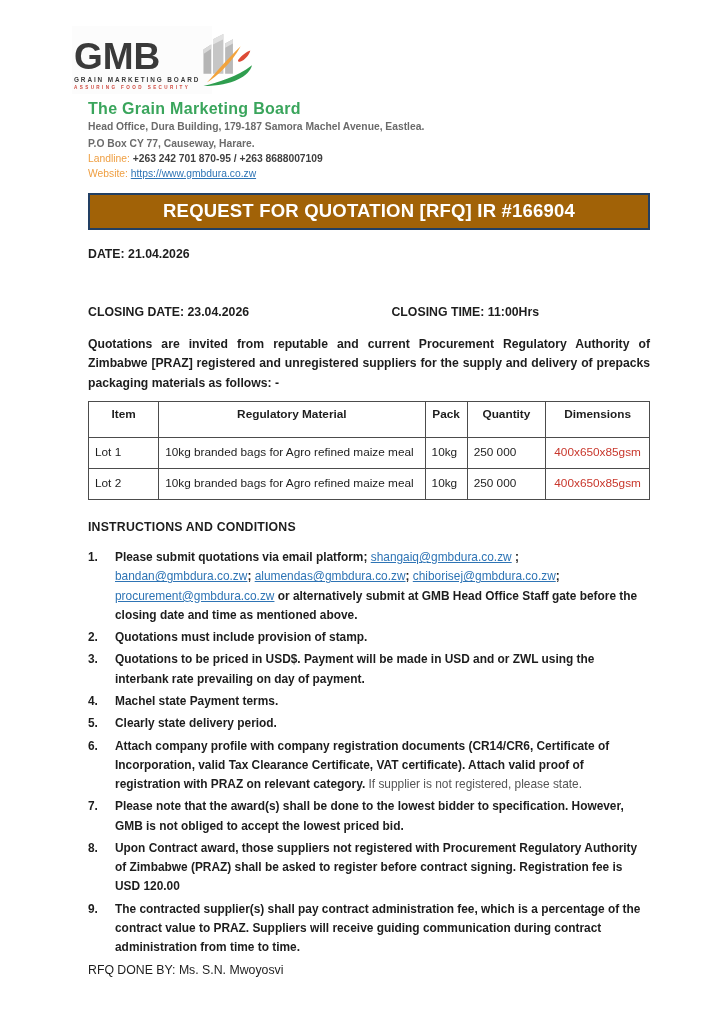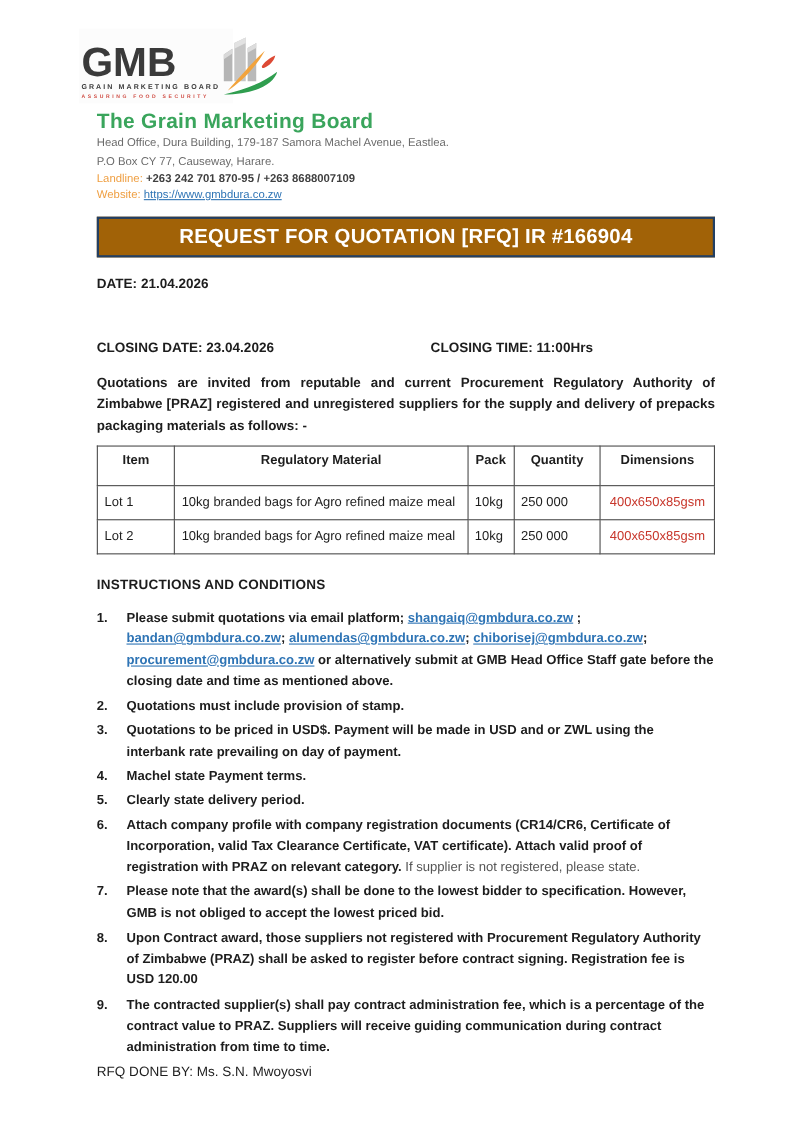--- a/index.html
+++ b/index.html
@@ -14,22 +14,22 @@
   
   .logo-block { margin-left:-16px; width:140px; display:flex; align-items:flex-end; gap:2px;
     background:#fcfcfc; padding:4px 2px; }
   .logo-text { display:flex; flex-direction:column; }
   .logo-acronym { font-size:37px; font-weight:800; color:#3a3a3a; letter-spacing:0px; line-height:0.9; font-family:"Liberation Sans",sans-serif; }
   .logo-name { font-size:6.4px; font-weight:700; color:#3a3a3a; letter-spacing:1.9px; margin-top:3px; white-space:nowrap; }
   .logo-tagline { font-size:4.6px; font-weight:700; color:#cf4a41; letter-spacing:2.4px; margin-top:2px; white-space:nowrap; }
   .logo-art { width:52px; height:60px; flex:0 0 auto; margin-left:-2px; }
 
   
-  .org-name { color:#3aa55c; font-weight:700; font-size:19px; margin-top:6px; letter-spacing:0.3px; }
-  .addr { font-size:10.3px; color:#6b6b6b; line-height:1.45; margin-top:2px; }
+  .org-name { color:#3aa55c; font-weight:700; font-size:16px; margin-top:6px; letter-spacing:0.3px; }
+  .addr { font-size:10.3px; color:#6b6b6b; line-height:1.45; margin-top:2px;font-weight:bold; }
   .contact-line { font-size:10.3px; line-height:1.45; }
   .contact-label { color:#ef9f42; }
   .contact-value { color:#3f3f3f; font-weight:700; }
   .website-link { color:#2e74b5; text-decoration:underline; cursor:pointer; }
 
   
   .title-bar {
     margin-top:11px; background:#a16207; border:2px solid #223f63;
     color:#ffffff; font-weight:700; font-size:18.5px; text-align:center;
     padding:5px 0 6px 0; letter-spacing:0.2px;
@@ -52,21 +52,21 @@
   .col-item { width:12.5%; } .col-mat { width:47.5%; } .col-pack { width:7.5%; }
   .col-qty { width:14%; } .col-dim { width:18.5%; }
   td.dim { color:#c8372c; text-align:center; padding-left:2px; padding-right:2px; }
 
   
   .instr-heading { margin-top:20px; font-weight:700; font-size:12.3px; letter-spacing:0.2px; }
   .instr-list { margin-top:14px; }
   .instr-item { display:flex; font-size:11.9px; font-weight:700; line-height:1.62; margin-bottom:3px; }
   .instr-num { width:27px; flex:0 0 auto; }
   .instr-body { flex:1; }
-  .instr-body a { color:#2e74b5; text-decoration:underline; cursor:pointer; font-weight:700; }
+  .instr-body a { color:#2e74b5; text-decoration:underline; cursor:pointer; font-weight:400; }
   .normal-note { font-weight:400; color:#555; }
 
   
   .done-by { margin-top:5px; font-weight:400; font-size:12.3px; }
   .approved-by { margin-top:14px; font-weight:700; font-size:12.3px; }
 </style>
 </head>
 <body>
 
 <div class="page">

